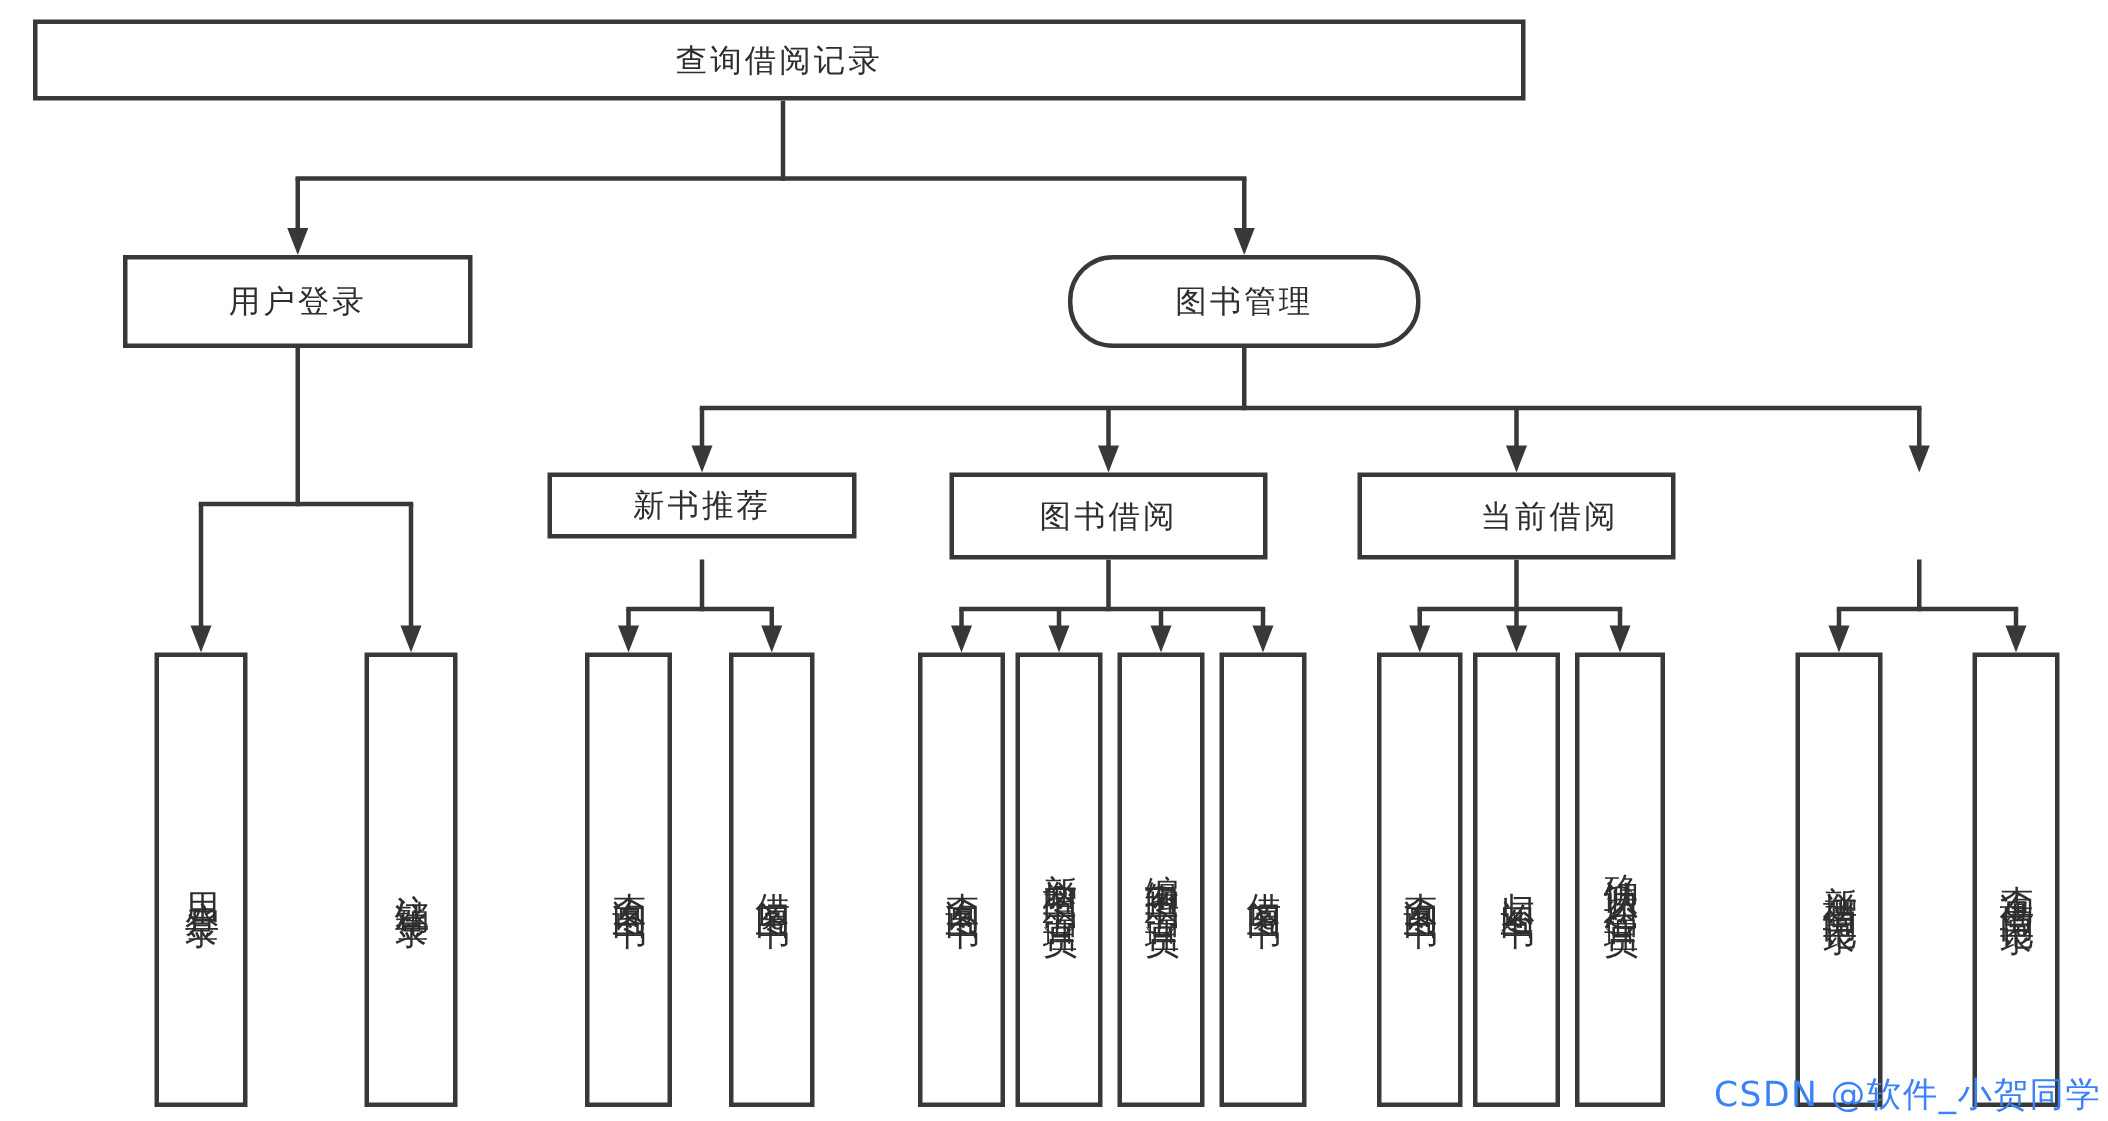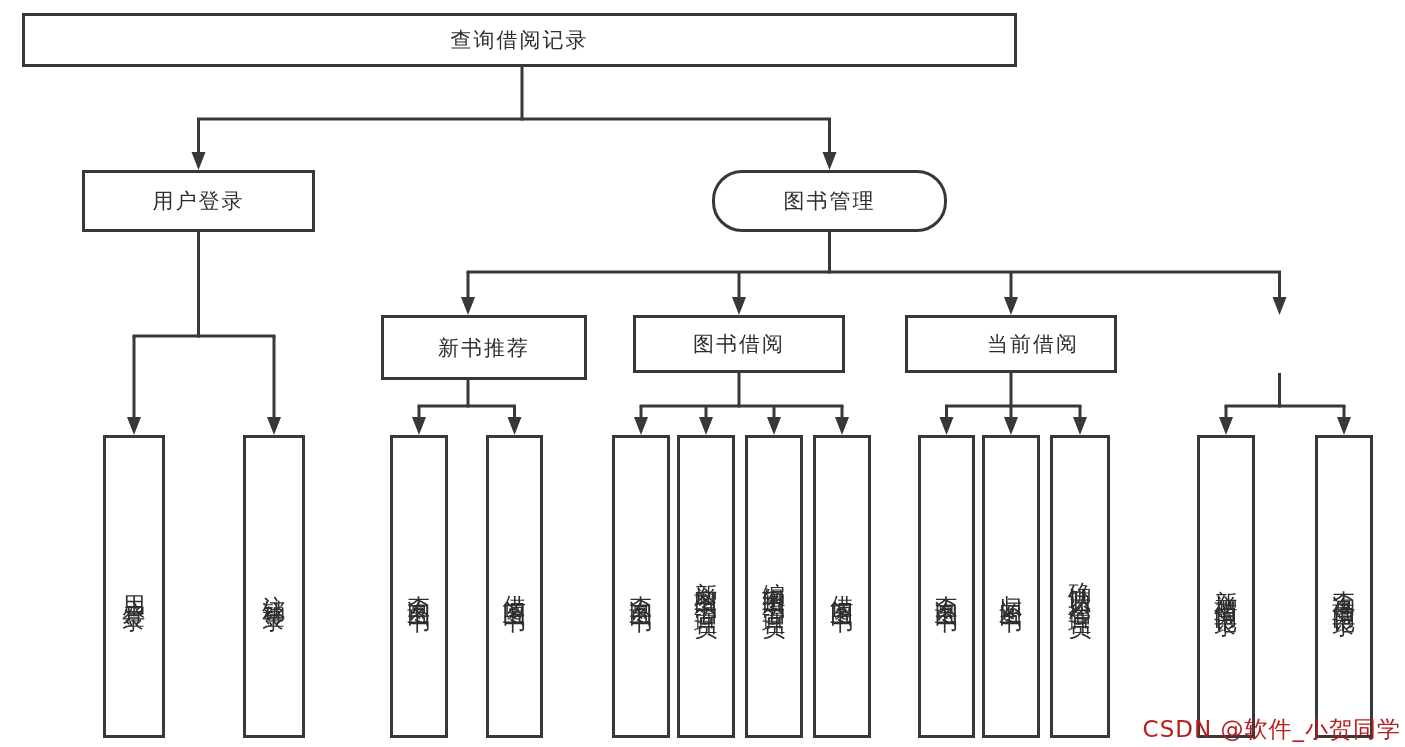--- a/index.html
+++ b/index.html
@@ -31,21 +31,21 @@
     text-orientation: mixed;
     letter-spacing: 5px;
     line-height: 1.15;
     white-space: nowrap;
   }
   .watermark {
     position: absolute;
     right: 4px;
     bottom: 2px;
     font-size: 23px;
-    color: #b91c1c;
+    color: #3b82f6;
     letter-spacing: 1px;
     z-index: 5;
     pointer-events: none;
   }
 </style>
 </head>
 <body>
 
 <div class="stage">
 
@@ -119,21 +119,21 @@
     <span>查询借阅记录</span>
   </div>
 
   <div class="node" style="left:82px; top:170px; width:233px; height:62px;">
     <span>用户登录</span>
   </div>
   <div class="node" style="left:712px; top:170px; width:235px; height:62px;border-radius:30px;">
     <span>图书管理</span>
   </div>
 
-  <div class="node" style="left:381px; top:315px; width:206px; height:65px;">
+  <div class="node" style="left:365px; top:315px; width:206px; height:44px;">
     <span>新书推荐</span>
   </div>
   <div class="node" style="left:633px; top:315px; width:212px; height:58px;">
     <span>图书借阅</span>
   </div>
   <div class="node" style="left:905px; top:315px; width:212px; height:58px;padding-left:44px;">
     <span>当前借阅</span>
   </div>
 
   <div class="node vnode" style="left:103px; top:435px; width:62px; height:303px;">

